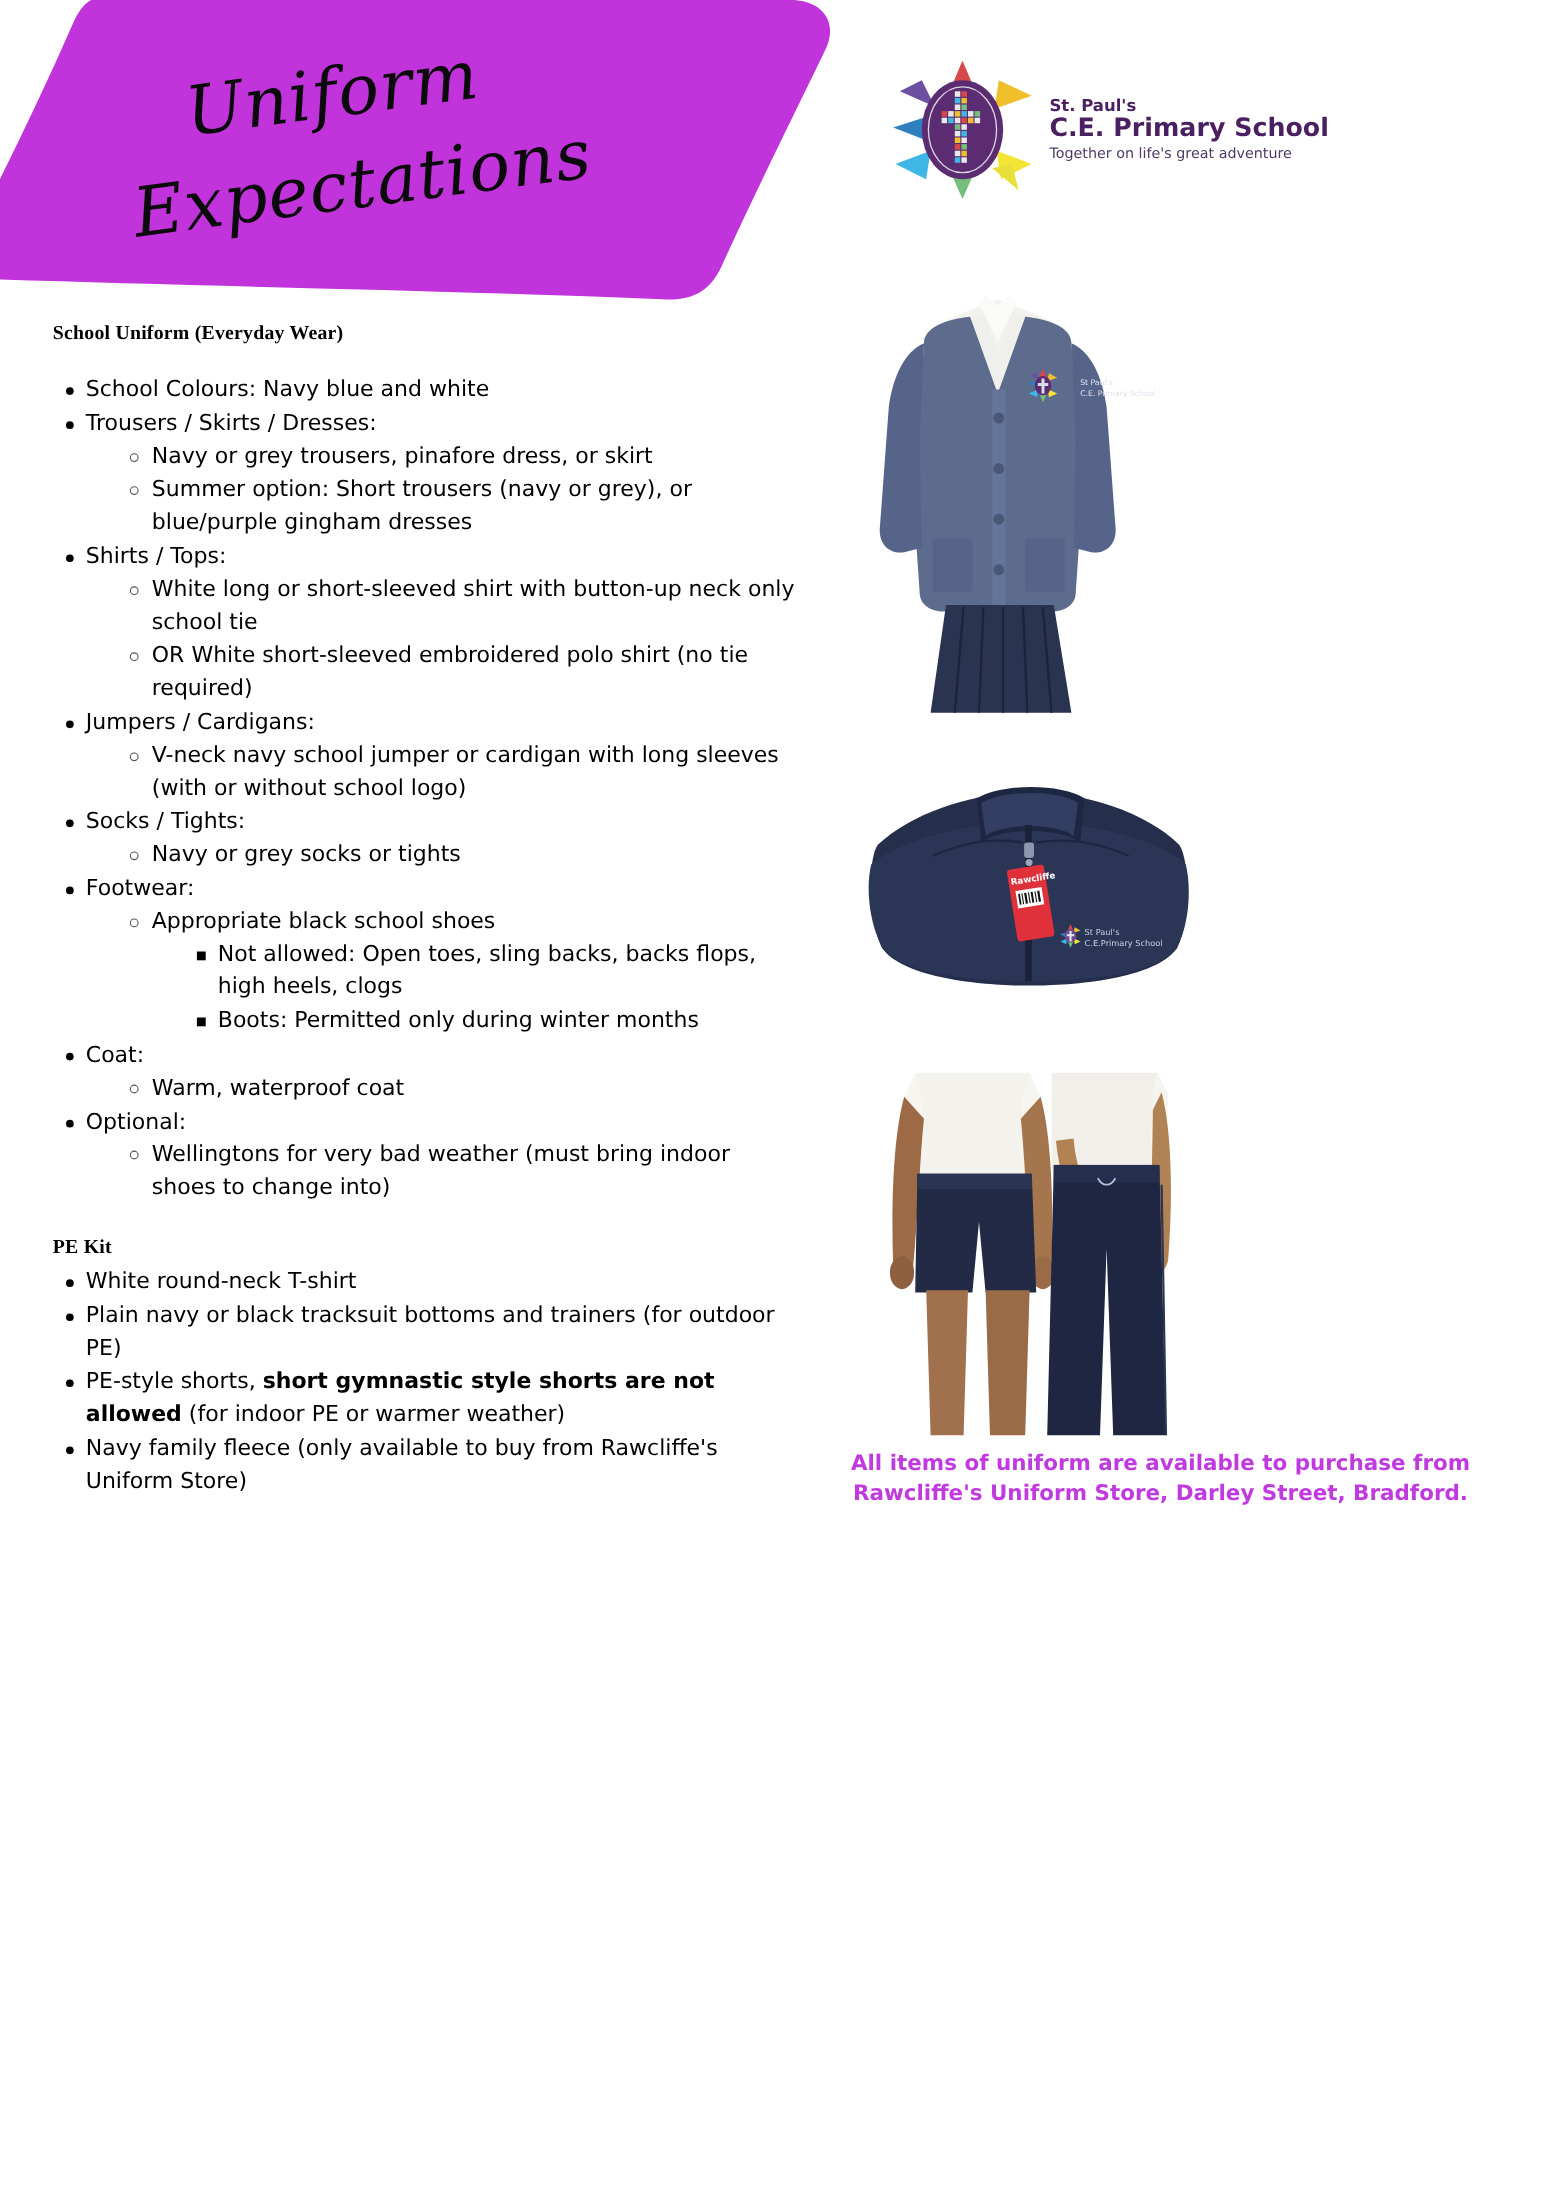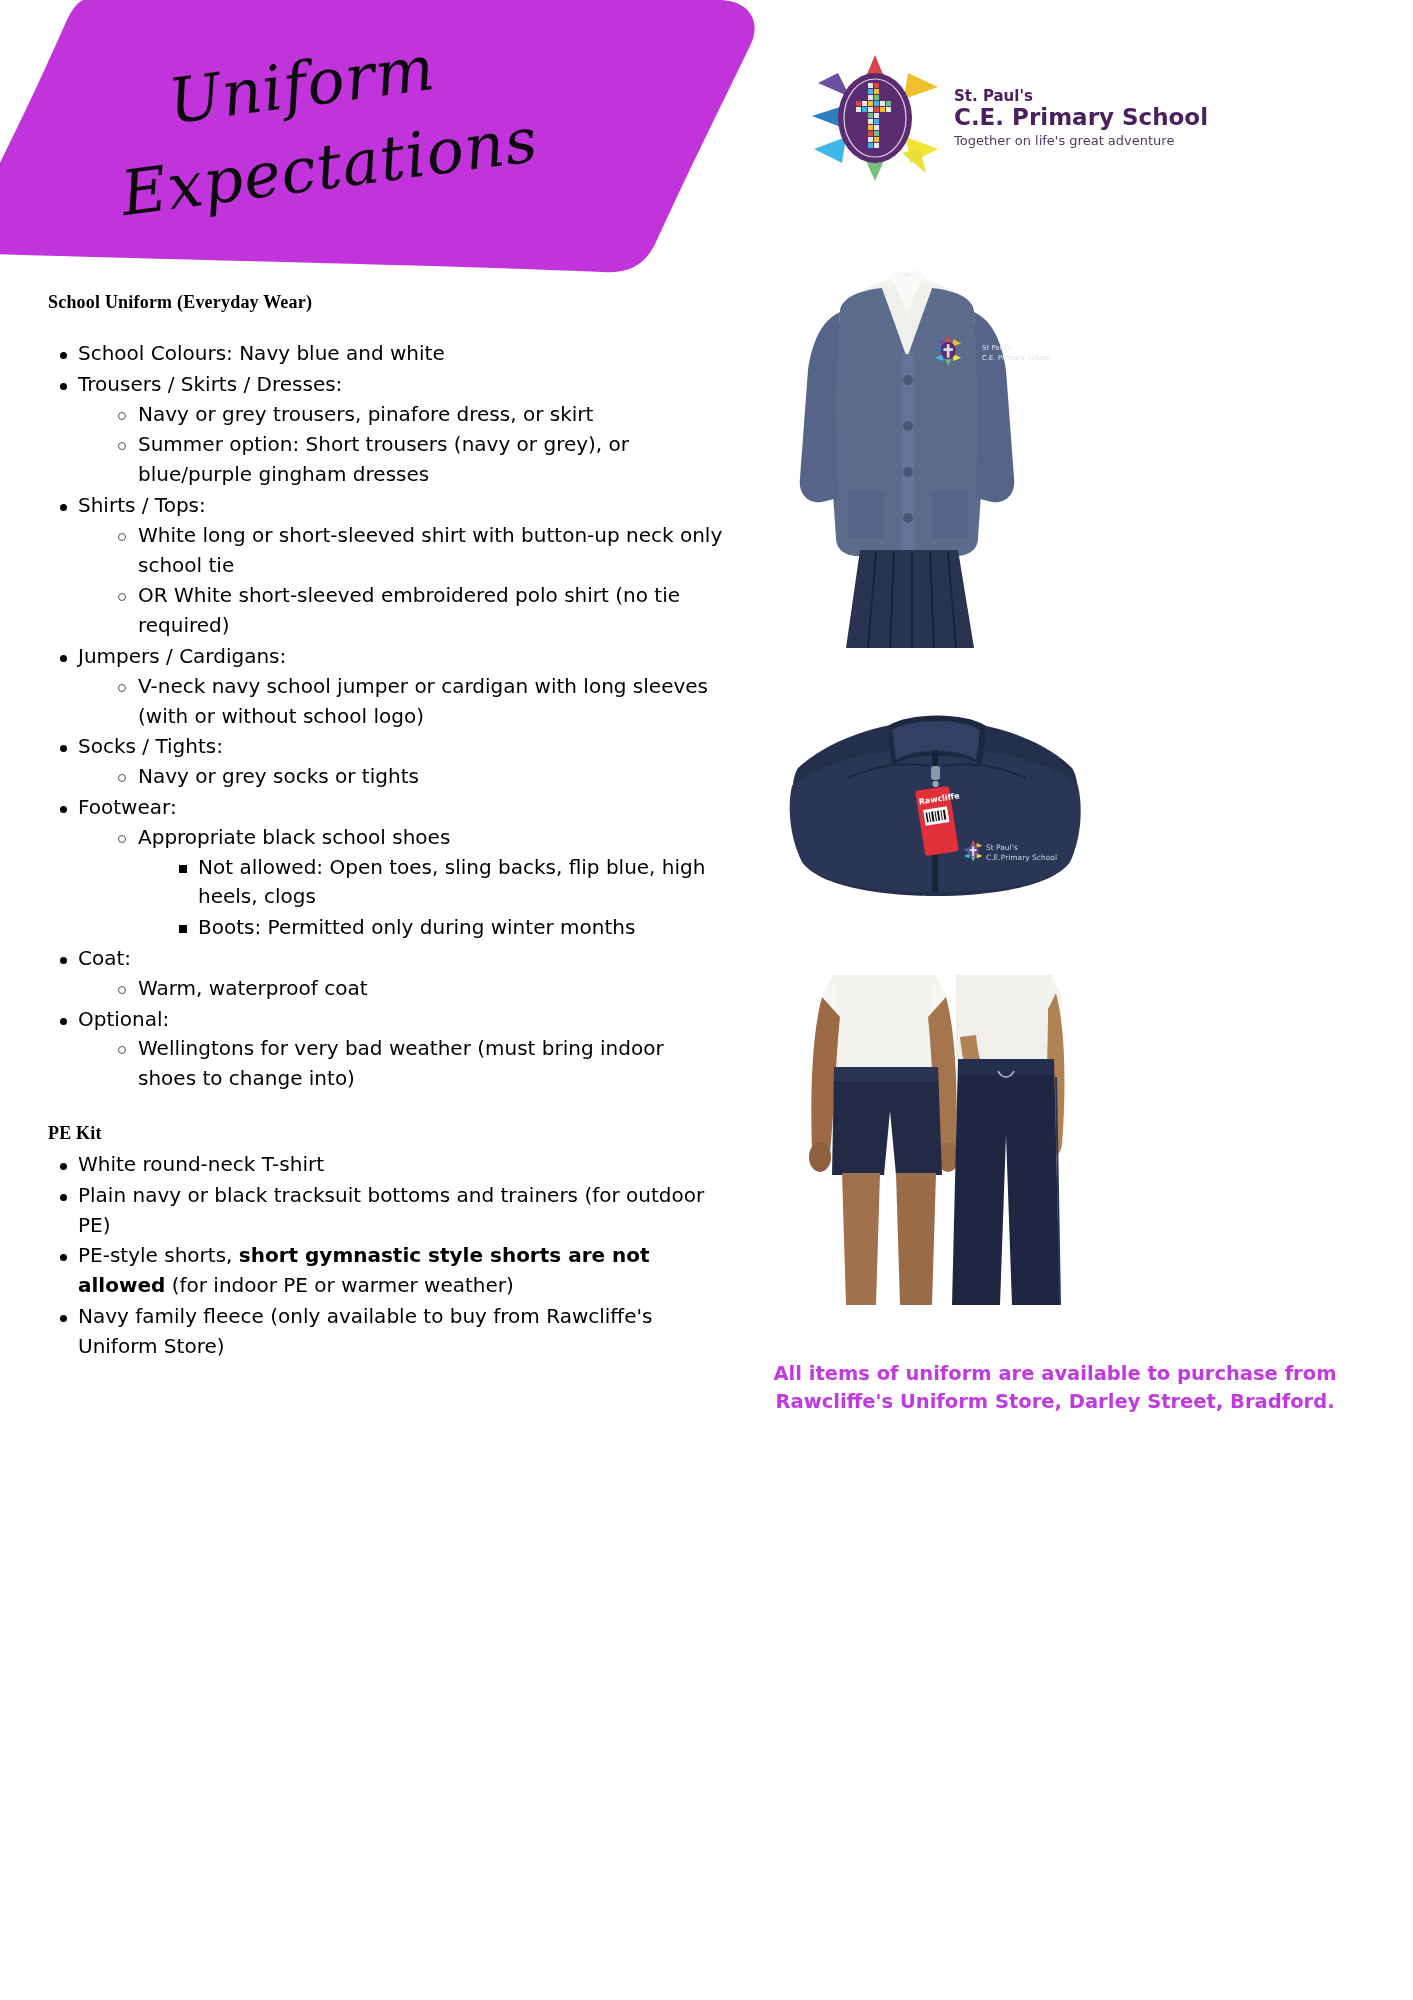--- a/index.html
+++ b/index.html
@@ -81,21 +81,21 @@
   .photo{position:absolute;}
   .ph-cardigan{left:742px;top:250px;width:330px;height:400px;}
   .ph-fleece{left:770px;top:690px;width:330px;height:220px;}
   .ph-pe{left:760px;top:975px;width:330px;height:330px;}
 
   
   .notes{
     position:absolute;left:745px;top:1316px;width:620px;
     text-align:center;color:#c03ae0;
     font-family:"DejaVu Sans",sans-serif;font-weight:bold;
-    font-size:19.5px;line-height:1.42;margin-top:44px;
+    font-size:19.5px;line-height:1.42;
   }
   .notes p{margin:0;}
   .notes .n2{margin-top:30px;}
 </style>
 </head>
 <body>
 
 <div class="page">
 
   <div class="banner-wrap">
@@ -209,21 +209,21 @@
       <li><span>Socks / Tights:</span>
         <ul class="lv2">
           <li><span>Navy or grey socks or tights</span></li>
         </ul>
       </li>
 
       <li><span>Footwear:</span>
         <ul class="lv2">
           <li><span>Appropriate black school shoes</span>
             <ul class="lv3">
-              <li><span>Not allowed: Open toes, sling backs, flip blue, high heels, clogs</span></li>
+              <li><span>Not allowed: Open toes, sling backs, backs flops, high heels, clogs</span></li>
               <li><span>Boots: Permitted only during winter months</span></li>
             </ul>
           </li>
         </ul>
       </li>
 
       <li><span>Coat:</span>
         <ul class="lv2">
           <li><span>Warm, waterproof coat</span></li>
         </ul>

